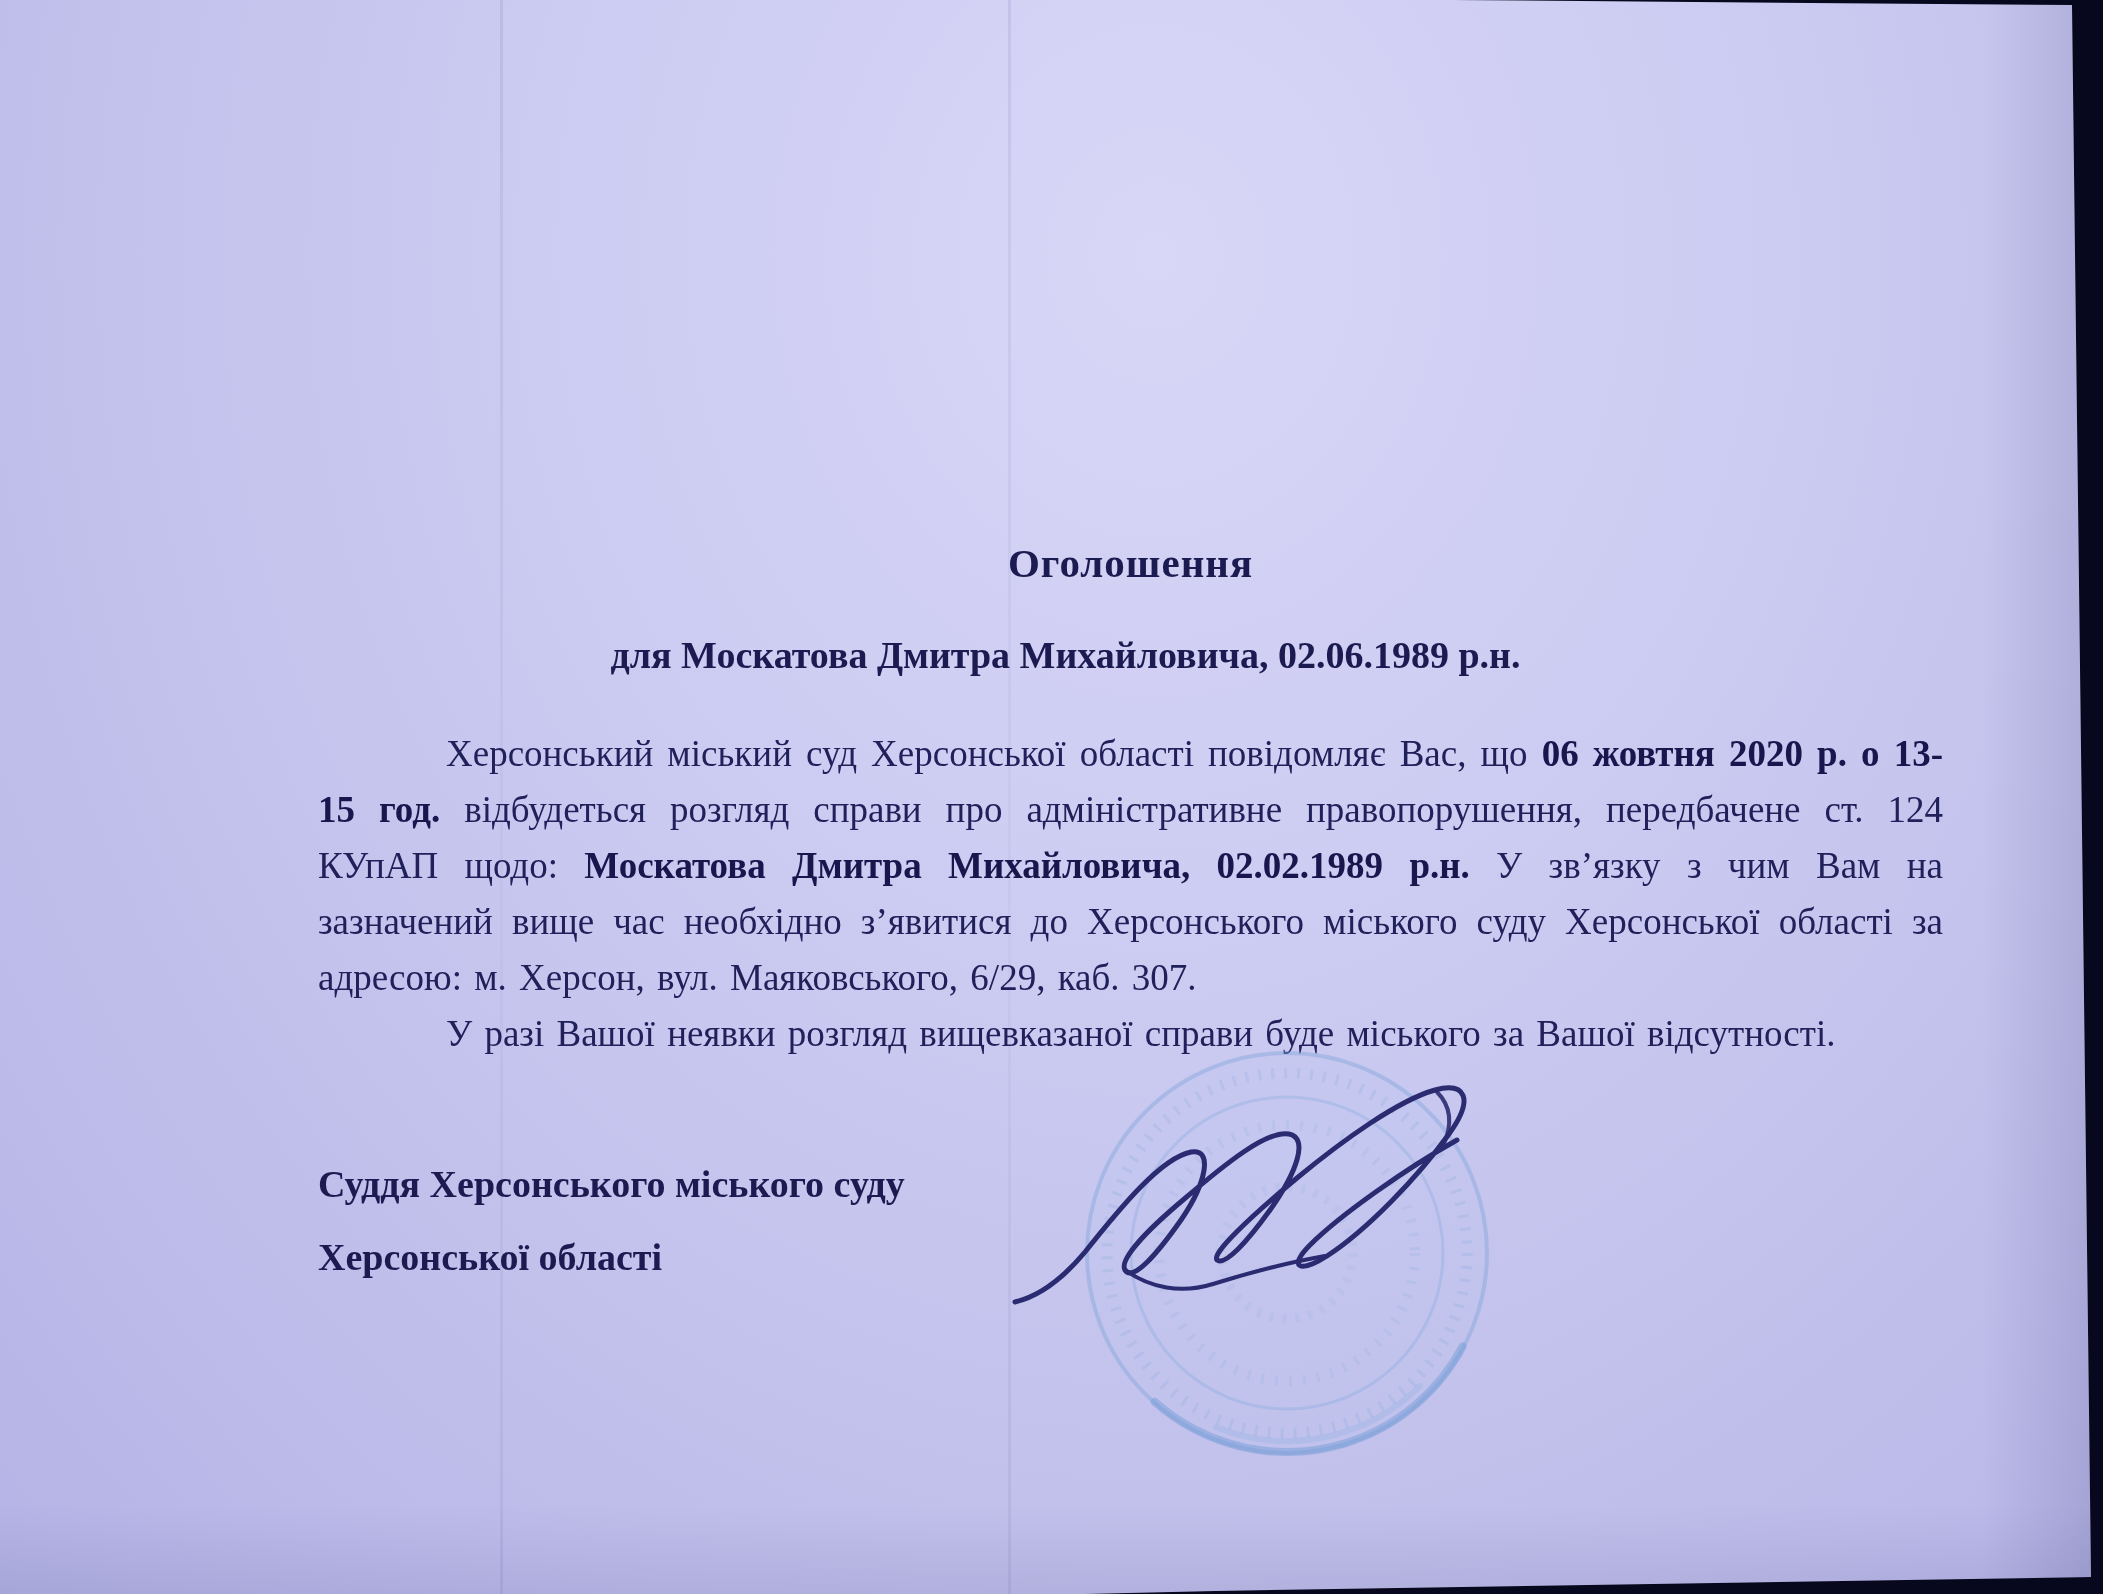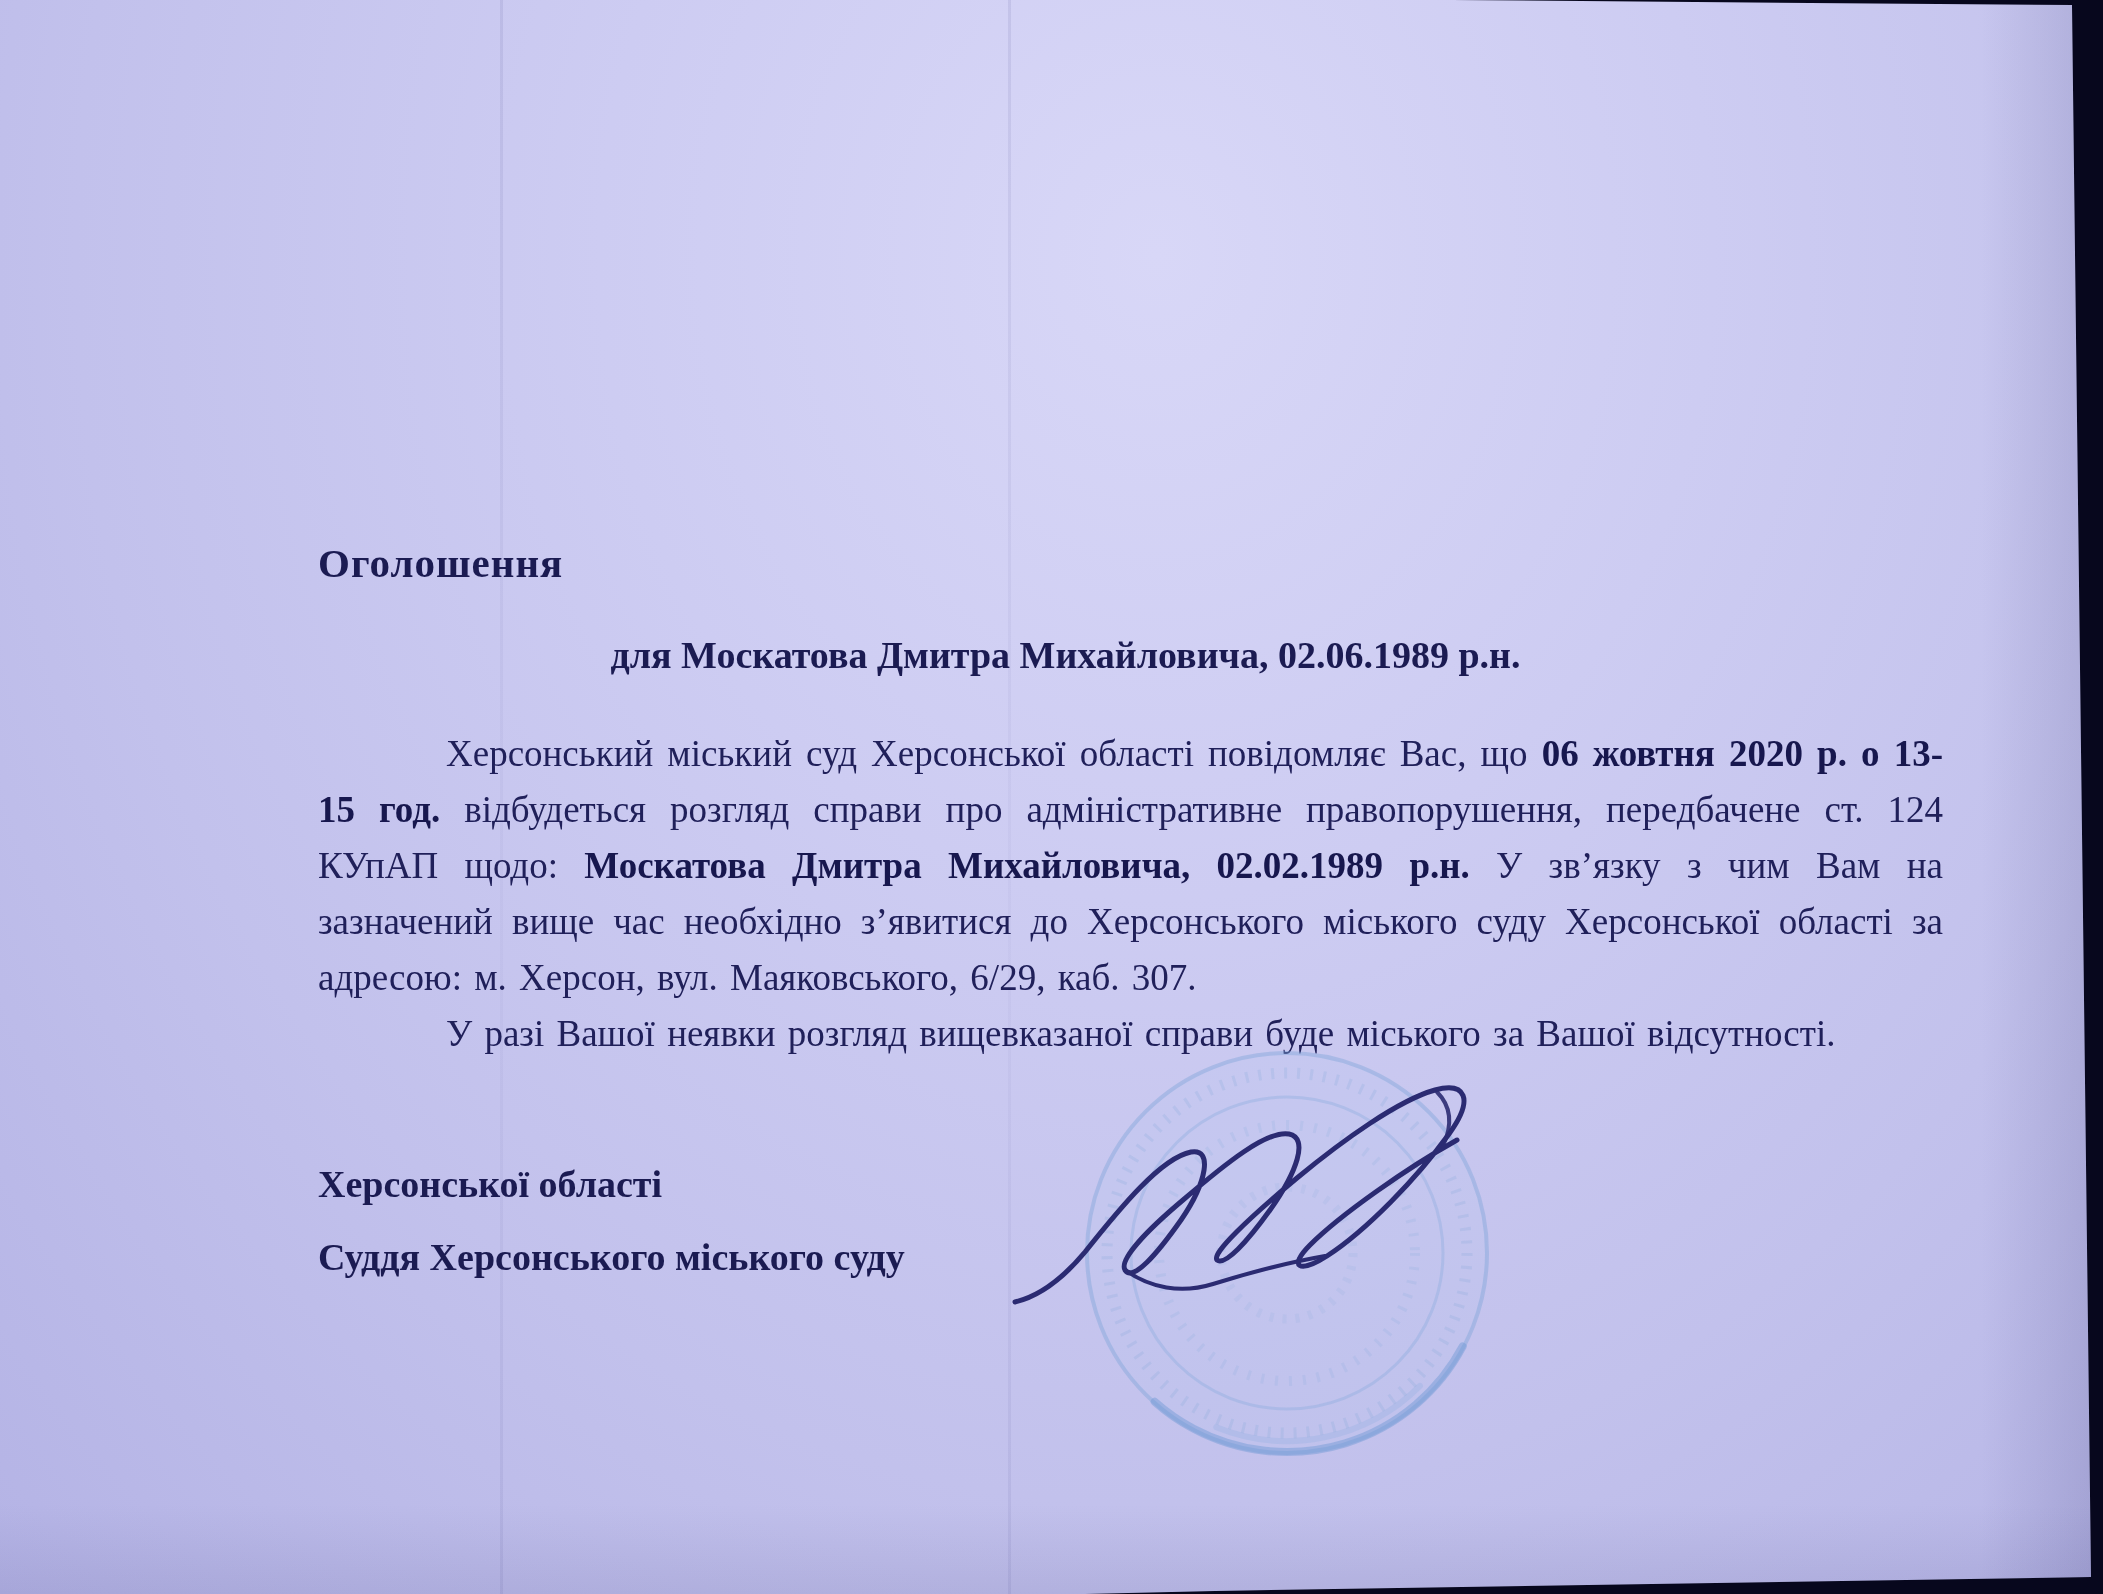--- a/index.html
+++ b/index.html
@@ -29,21 +29,21 @@
     position:absolute;top:0;bottom:0;width:3px;
     background:linear-gradient(180deg, rgba(60,60,130,0.10), rgba(60,60,130,0.03) 60%, rgba(60,60,130,0.09));
   }
   .crease.c1{left:500px;}
   .crease.c2{left:1008px;}
   .textblock{
     position:absolute;left:318px;top:538px;width:1625px;
     color:#20205a;font-size:37px;
   }
   .title{
-    margin:0;font-size:41px;line-height:50px;font-weight:bold;text-align:left;
+    margin:0;font-size:41px;line-height:50px;font-weight:bold;text-align:center;
     letter-spacing:1px;color:#1b1b52;
   }
   .addressee{
     margin:42px 130px 0 0;font-weight:bold;font-size:38px;line-height:50px;text-align:center;
     color:#1b1b52;
   }
   .para{
     margin:0;text-align:justify;line-height:56px;text-indent:128px;
     word-spacing:3px;
   }
@@ -71,22 +71,22 @@
 
     <div class="textblock">
       <h1 class="title">Оголошення</h1>
       <div class="addressee">для  Москатова Дмитра Михайловича, 02.06.1989  р.н.</div>
       <p class="para p1"><span>Херсонський міський суд Херсонської області повідомляє Вас, що </span><b>06 жовтня 2020 р. о 13-15 год.</b><span> відбудеться розгляд справи про адміністративне правопорушення, передбачене ст. 124 КУпАП щодо: </span><b>Москатова Дмитра Михайловича, 02.02.1989  р.н.</b><span> У зв’язку з чим Вам на зазначений вище час необхідно з’явитися до Херсонського міського суду Херсонської області за адресою: м. Херсон, вул. Маяковського, 6/29, каб. 307.</span></p>
       <p class="para p2">У разі Вашої неявки розгляд вищевказаної справи буде міського за Вашої відсутності.</p>
     </div>
 
     <div class="sign-row">
       <div class="sign-left">
+        <div>Суддя Херсонського міського суду</div>
         <div>Херсонської області</div>
-        <div>Суддя Херсонського міського суду</div>
       </div>
     </div>
 
     <svg class="stamp-svg" width="450" height="450" viewBox="0 0 450 450">
       <circle cx="225" cy="225" r="200" fill="#9ec0ea" opacity="0.07"></circle>
       <circle cx="225" cy="225" r="200" fill="none" stroke="#7fa5d9" stroke-width="4" opacity="0.42"></circle>
       <circle cx="225" cy="225" r="156" fill="none" stroke="#7fa5d9" stroke-width="3" opacity="0.30"></circle>
       <circle cx="225" cy="225" r="180" fill="none" stroke="#7fa5d9" stroke-width="11" opacity="0.20" stroke-dasharray="3 10"></circle>
       <circle cx="225" cy="225" r="128" fill="none" stroke="#7fa5d9" stroke-width="10" opacity="0.16" stroke-dasharray="3 11"></circle>
       <circle cx="225" cy="225" r="66" fill="none" stroke="#7fa5d9" stroke-width="9" opacity="0.12" stroke-dasharray="4 9"></circle>

